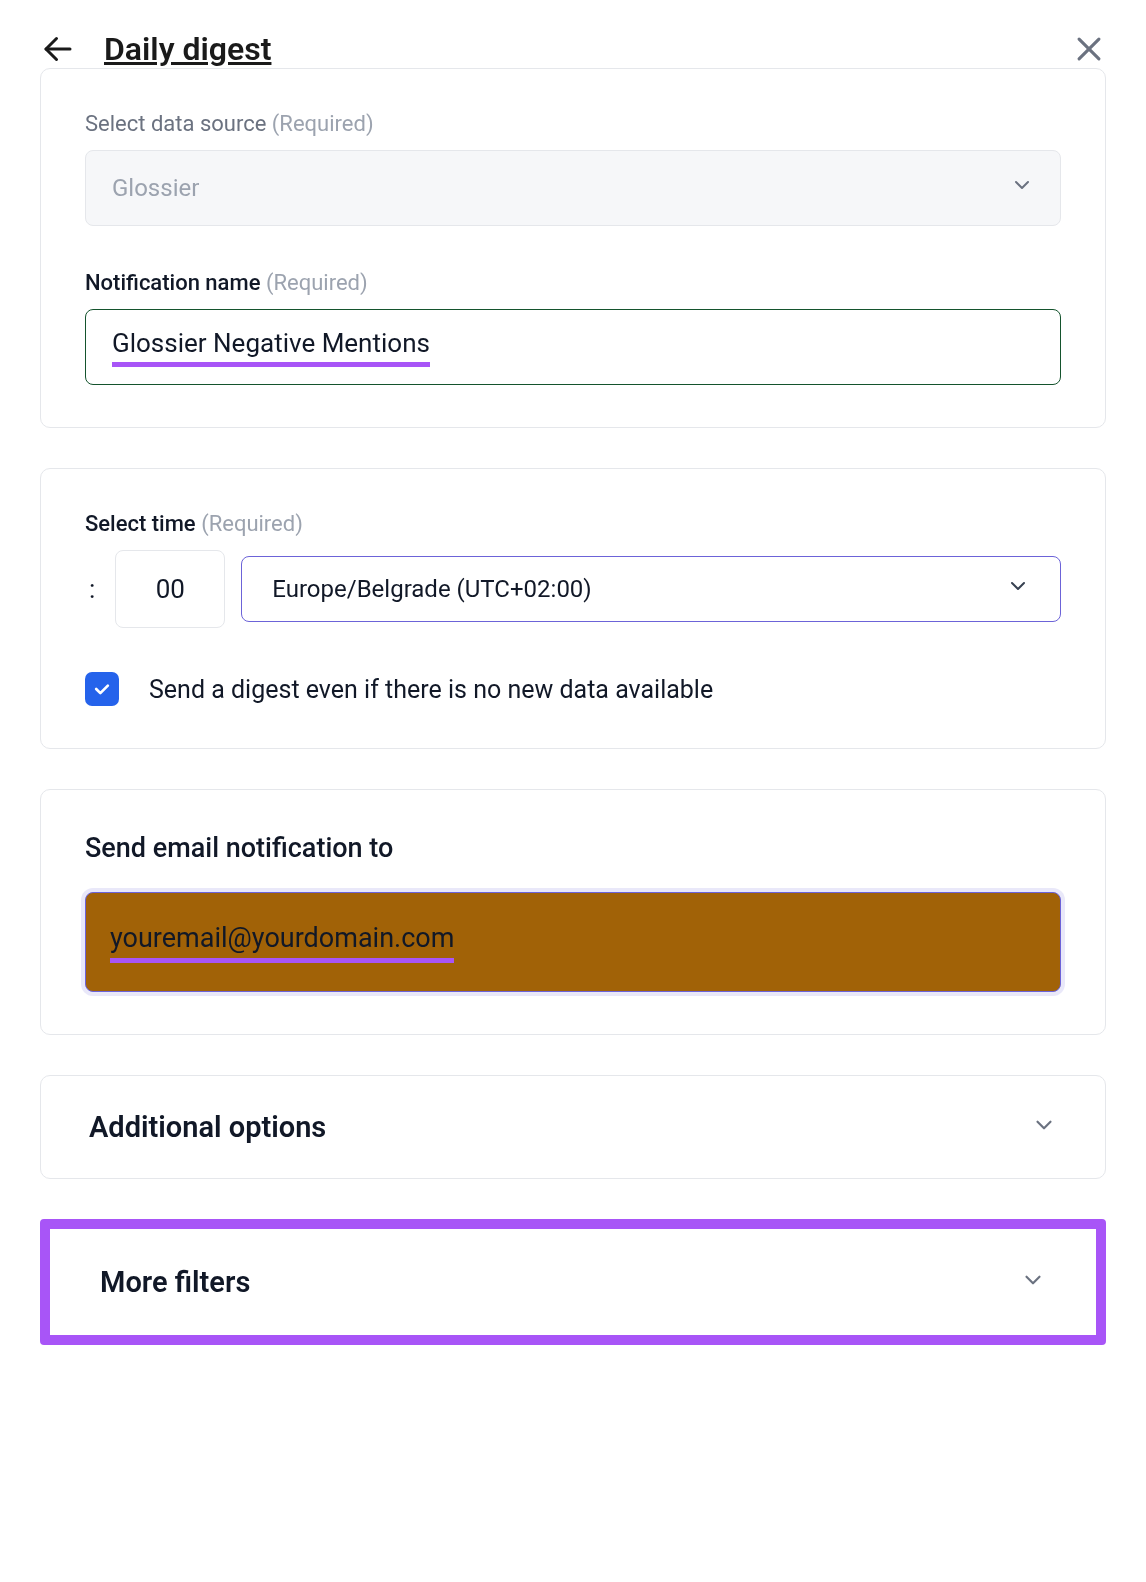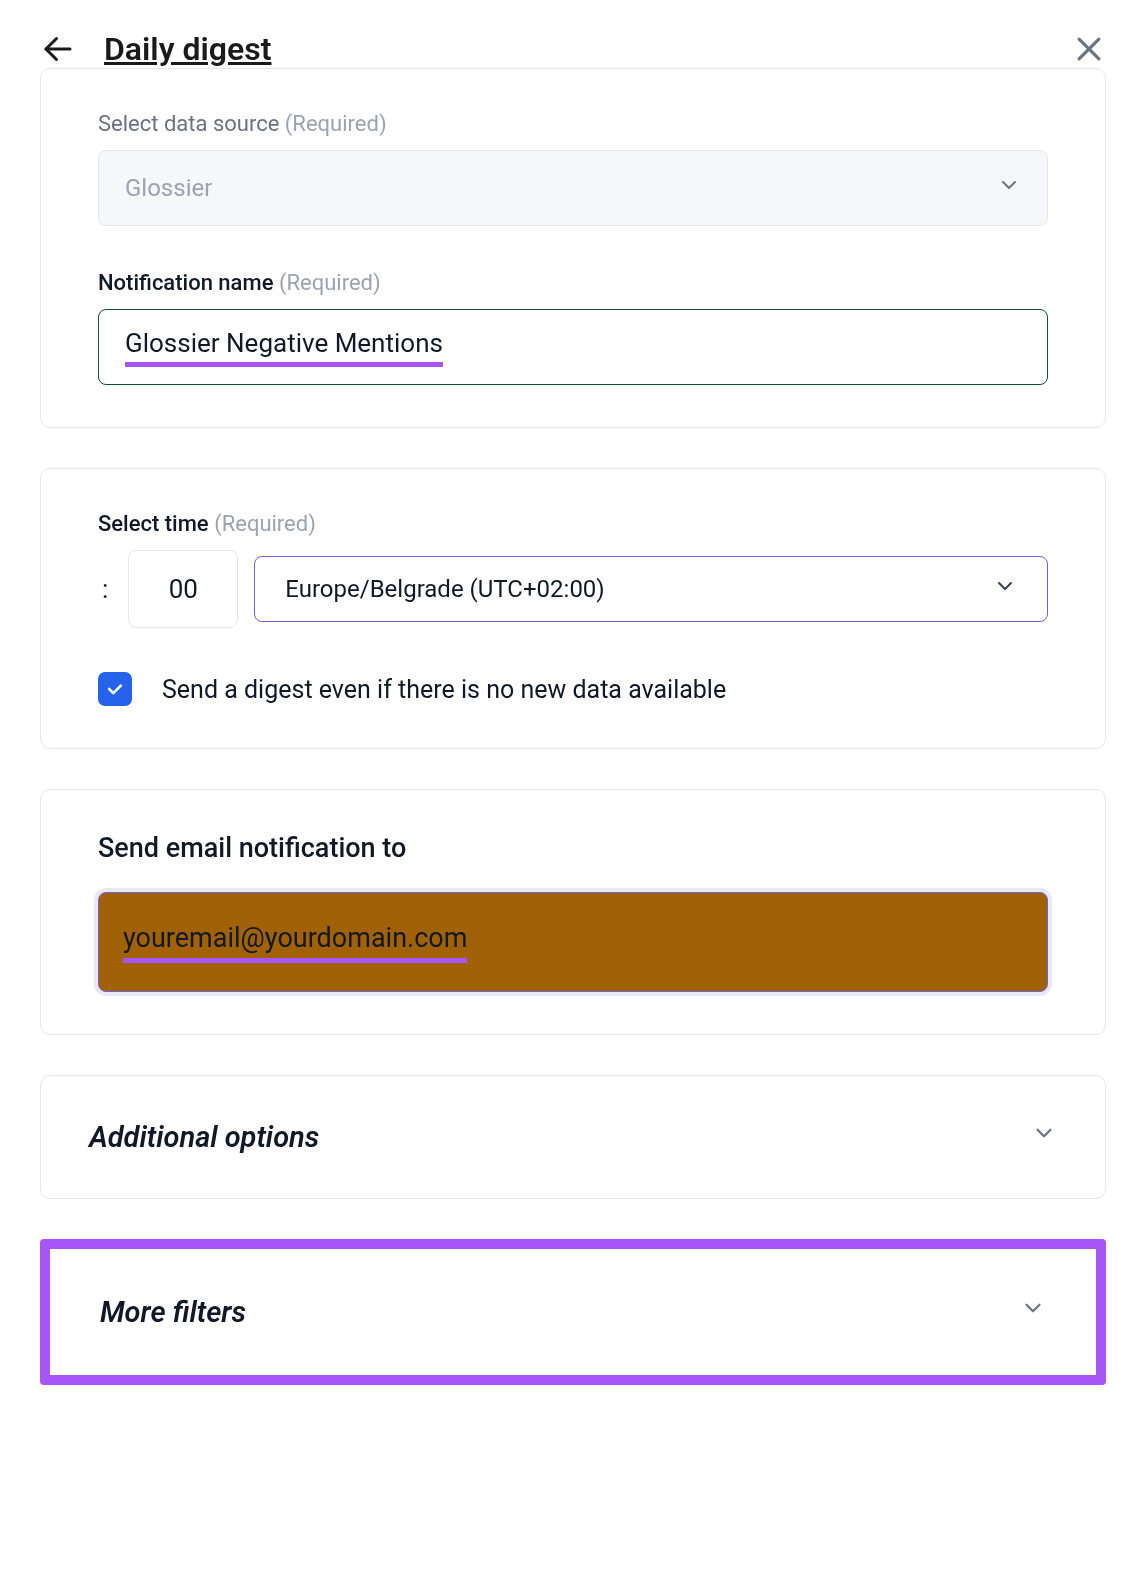--- a/index.html
+++ b/index.html
@@ -25,21 +25,21 @@
   .back-arrow svg { display: block; }
   .title {
     font-size: 32px;
     font-weight: 600;
     color: #1a1a1a;
   }
   .close-btn svg { display: block; }
   .card {
     border: 1px solid #e5e7eb;
     border-radius: 10px;
-    padding: 42px 57px;
+    padding: 42px 44px;
     margin-bottom: 40px;
     background: #fff;
   }
   .field-group { margin-bottom: 44px; }
   .field-group:last-child { margin-bottom: 0; margin-top: 36px; }
   .label-row {
     margin-bottom: 14px;
     font-size: 22px;
   }
   .label-main { color: #6b7280; }
@@ -156,27 +156,27 @@
     align-items: center;
     padding: 0 24px;
     font-size: 27px;
     color: #111827;
     background: #a16207;
     box-shadow: 0 0 0 4px rgba(108,99,216,0.15);
   }
   .expand-card {
     border: 1px solid #e5e7eb;
     border-radius: 10px;
-    padding: 44px 48px;
+    padding: 34px 48px;
     margin-bottom: 40px;
     display: flex;
+    align-items: center;
     justify-content: space-between;
     cursor: pointer;
     background: #fff;
-    font-style: italic;
   }
   .expand-title {
     font-size: 29px;
     font-weight: 600;
     color: #111827;
   }
   .highlight-frame {
     border: 10px solid #a855f7;
     border-radius: 4px;
     padding: 2px;

